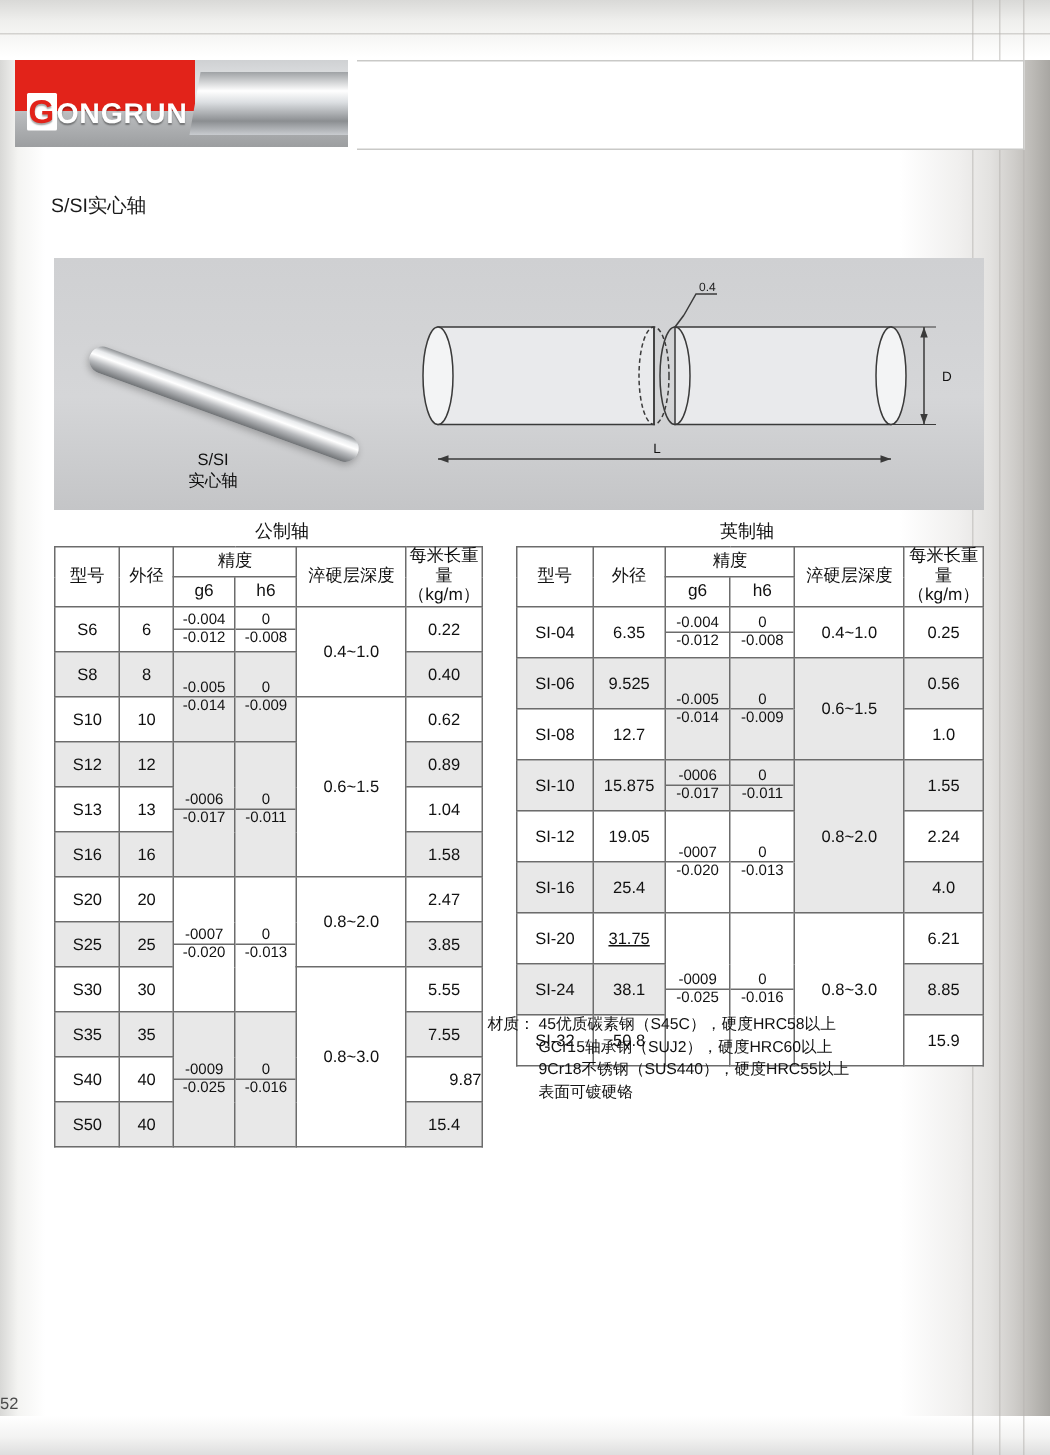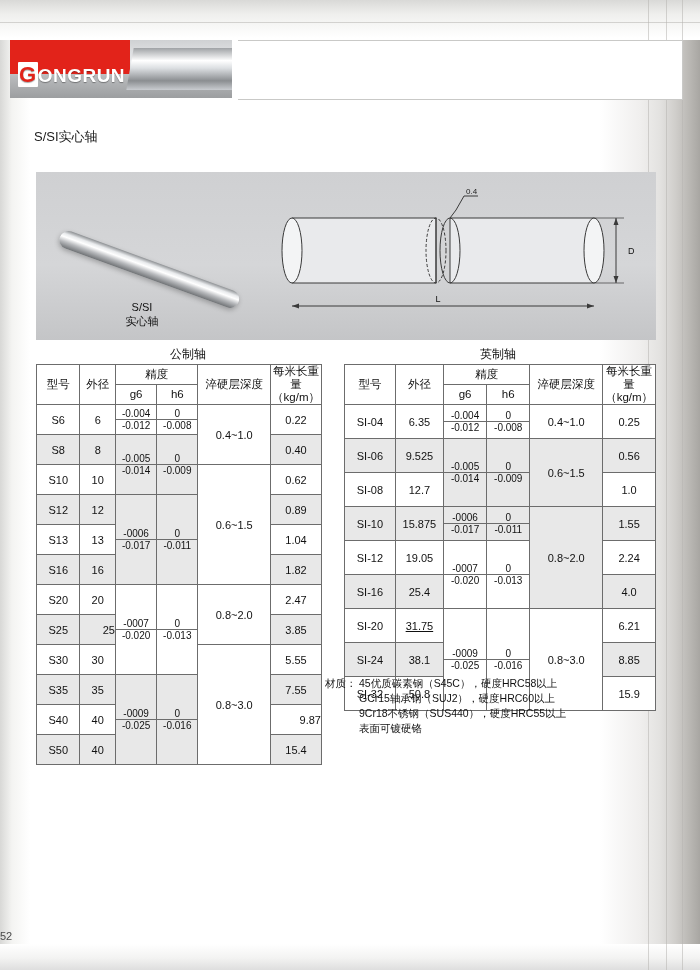--- a/index.html
+++ b/index.html
@@ -333,21 +333,21 @@
           <td style="height: 29px;">0.89</td>
         </tr>
         <tr>
           <td style="height: 29px;">S13</td>
           <td style="height: 29px;">13</td>
           <td style="height: 29px;">1.04</td>
         </tr>
         <tr class="row-alt">
           <td style="height: 29px;">S16</td>
           <td style="height: 29px;">16</td>
-          <td style="height: 29px;">1.82</td>
+          <td style="height: 29px;">1.58</td>
         </tr>
         <tr>
           <td style="height: 29px;">S20</td>
           <td style="height: 29px;">20</td>
           <td rowspan="3" style="height: 29px;">
             <div class="tol">
               <span class="a">-0007</span>
               <span class="b">-0.020</span>
             </div>
           </td>
@@ -355,21 +355,21 @@
             <div class="tol">
               <span class="a">0</span>
               <span class="b">-0.013</span>
             </div>
           </td>
           <td rowspan="2" style="height: 29px;">0.8~2.0</td>
           <td style="height: 29px;">2.47</td>
         </tr>
         <tr class="row-alt">
           <td style="height: 29px;">S25</td>
-          <td style="height: 29px; text-align: right;">25</td>
+          <td style="height: 29px;">25</td>
           <td style="height: 29px;">3.85</td>
         </tr>
         <tr>
           <td style="height: 29px;">S30</td>
           <td style="height: 29px;">30</td>
           <td rowspan="4" style="height: 29px;">0.8~3.0</td>
           <td style="height: 29px;">5.55</td>
         </tr>
         <tr class="row-alt">
           <td style="height: 29px;">S35</td>

